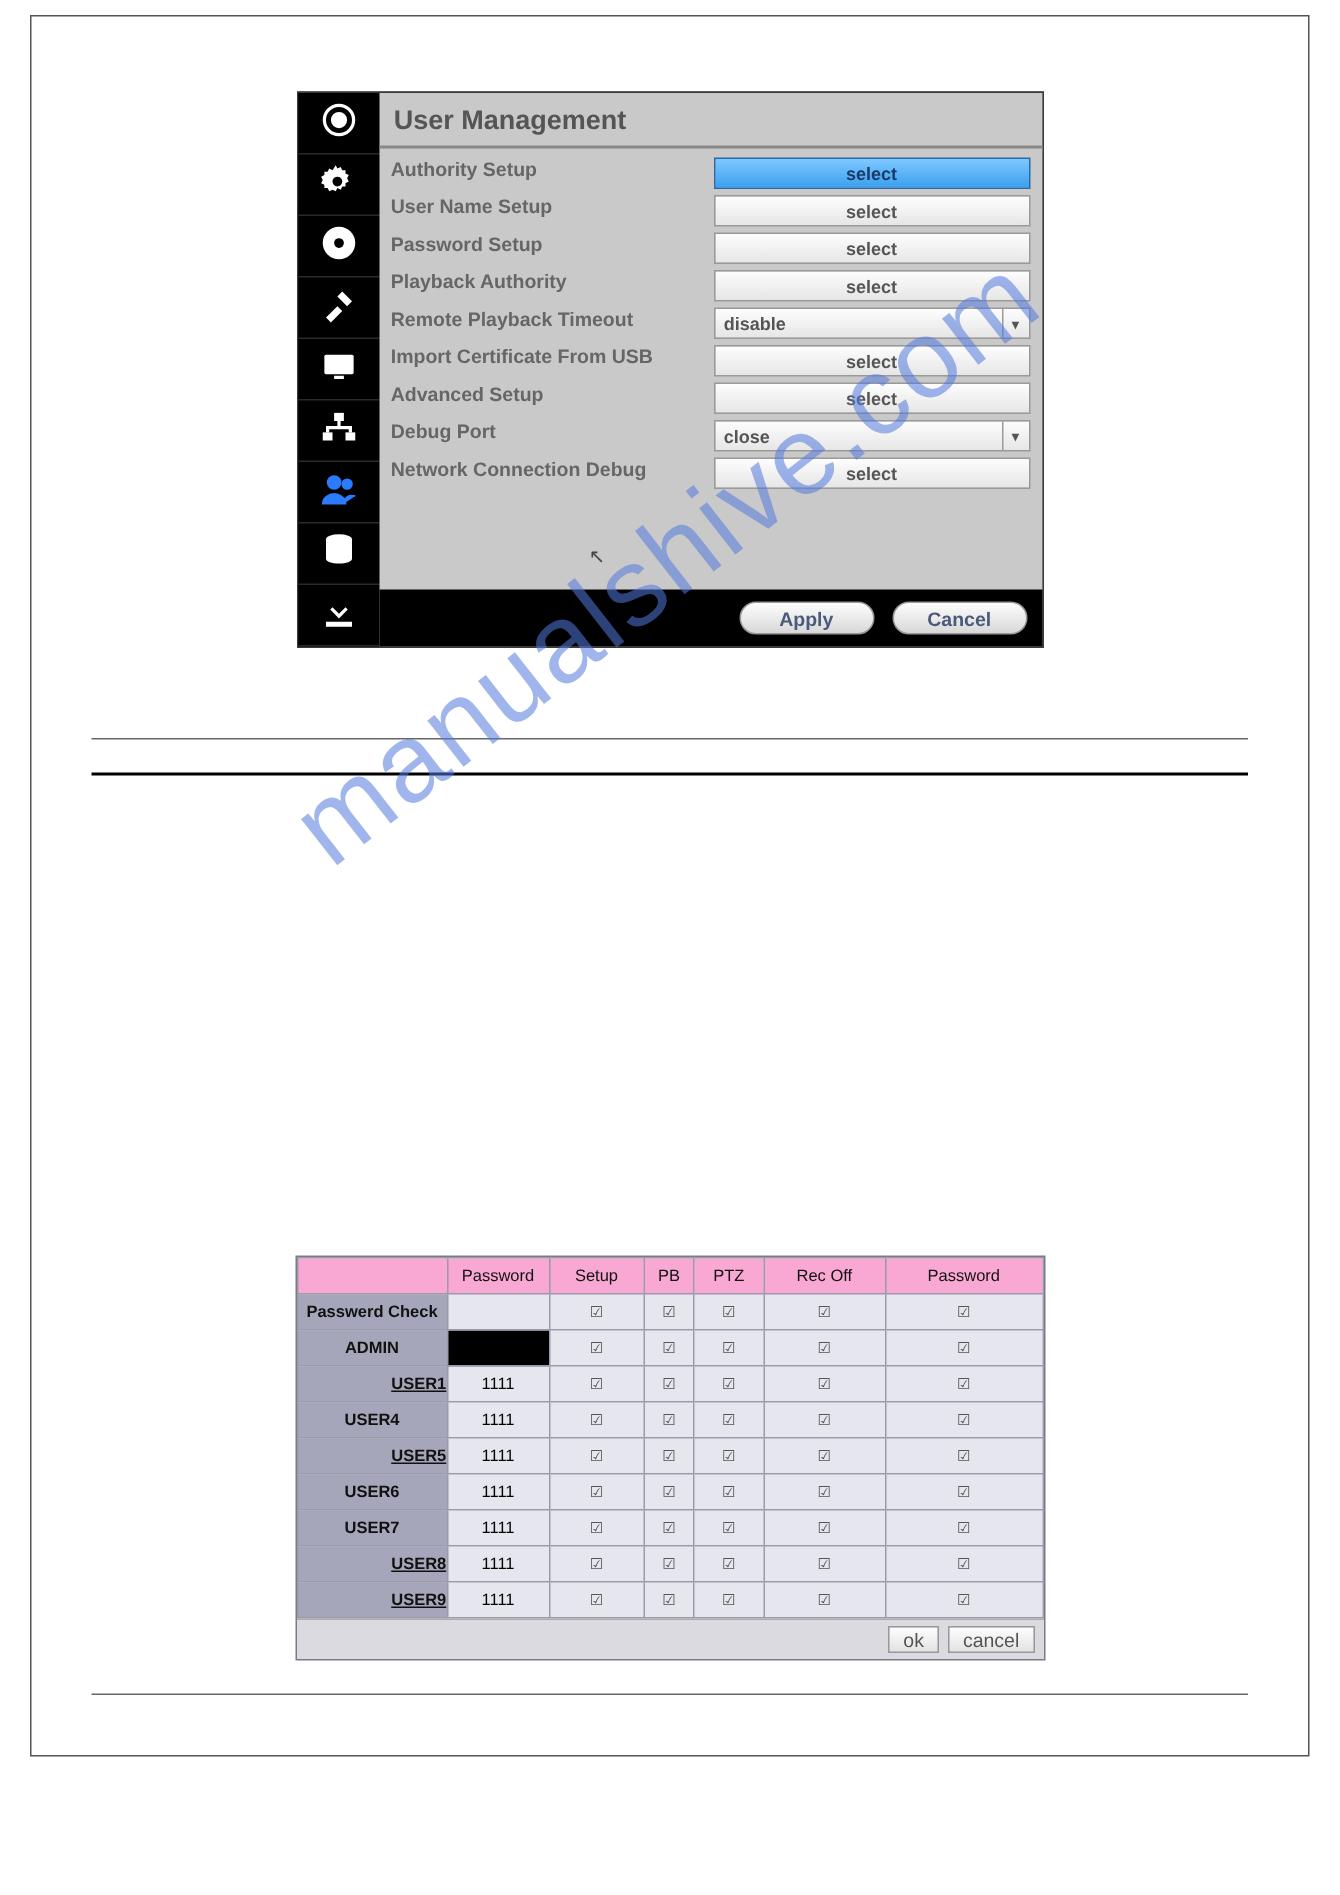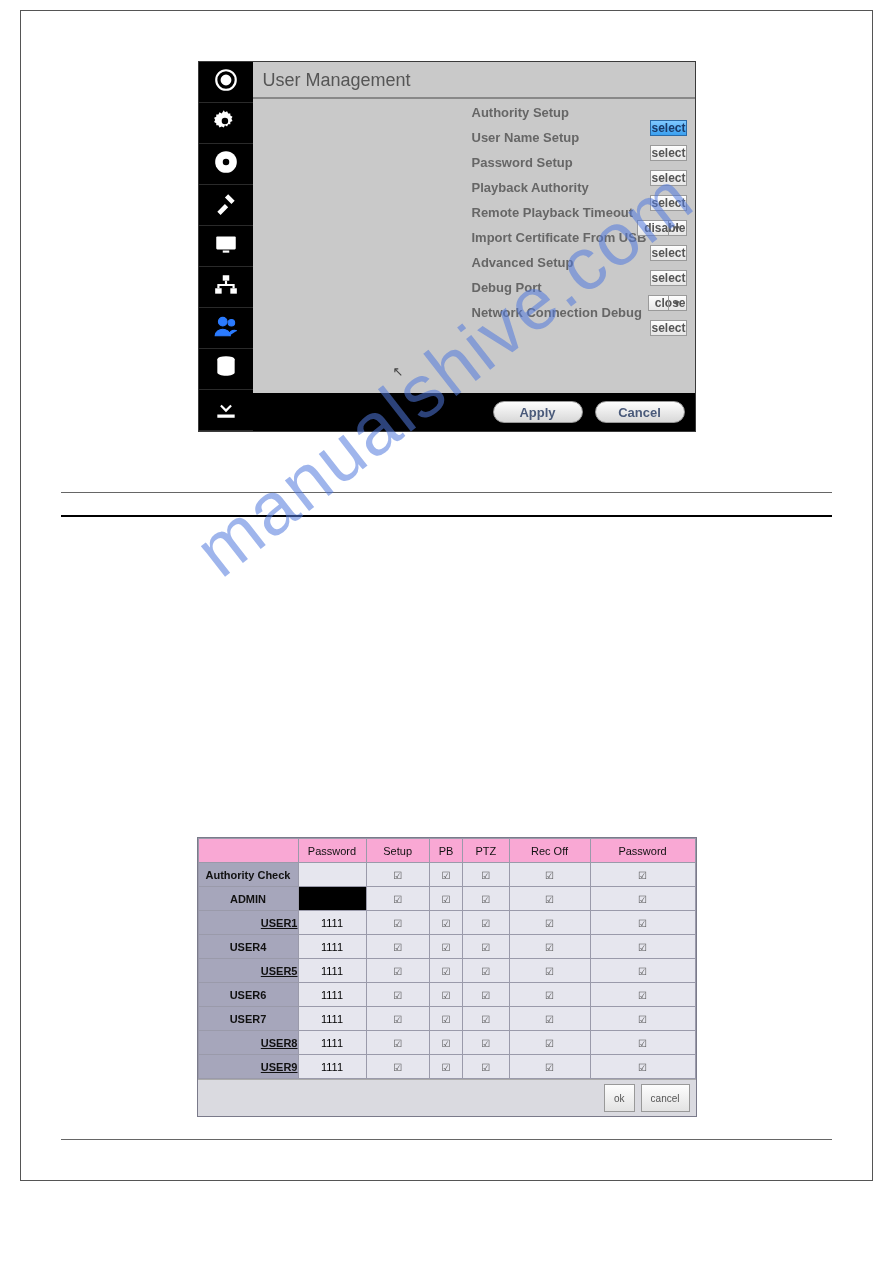--- a/index.html
+++ b/index.html
@@ -59,31 +59,30 @@
   .side-item.active .ico.user { fill:#2b7bff; stroke:#2b7bff; }
   .dvr-body {
     flex: 1;
     background: #c9c9c9;
     display: flex;
     flex-direction: column;
   }
   .dvr-title {
     padding: 8px 10px 6px;
     font-size: 18px;
-    font-weight: normal;
+    font-weight: bold;
     color: #555;
     border-bottom: 2px solid #888;
   }
   .dvr-rows { padding: 6px 8px 2px; }
   .dvr-row {
     display: flex;
-    align-items: flex-end;
+    align-items: flex-start;
     height: 23px;
     margin-bottom: 2px;
-    flex-direction: column;
   }
   .dvr-label {
     width: 215px;
     font-size: 13px;
     font-weight: bold;
     color: #666;
   }
   .dvr-ctrl {
     flex:1;
     height: 21px;
@@ -178,23 +177,23 @@
   .chk { font-size:10px; color:#555; }
   .auth-foot {
     background:#dadae0;
     display:flex;
     justify-content:flex-end;
     gap:6px;
     padding:4px 6px;
     border-top:1px solid #aaa;
   }
   .mini-btn {
-    height:28px;
+    height:18px;
     padding:0 9px;
-    font-size:10px;
+    font-size:13px;
     background:linear-gradient(#fdfdfd,#e3e3e3);
     border:1px solid #999;
     color:#555;
     cursor:pointer;
   }
 
   .hr3 { margin: 22px 20px 0; border:0; border-top:1px solid #666; }
 
   .cursor {
     position:absolute;
@@ -338,21 +337,21 @@
             <th>Password</th>
             <th>Setup</th>
             <th>PB</th>
             <th>PTZ</th>
             <th>Rec Off</th>
             <th>Password</th>
           </tr>
         </thead>
       <tbody id="authbody">
           <tr>
-            <td class="rowhdr">Authority Check</td>
+            <td class="rowhdr">Passwerd Check</td>
             <td class="pwd"></td>
             <td><span class="chk">☑</span></td>
             <td><span class="chk">☑</span></td>
             <td><span class="chk">☑</span></td>
             <td><span class="chk">☑</span></td>
             <td><span class="chk">☑</span></td>
           </tr>
           <tr>
             <td class="rowhdr">ADMIN</td>
             <td class="pwd black"></td>

